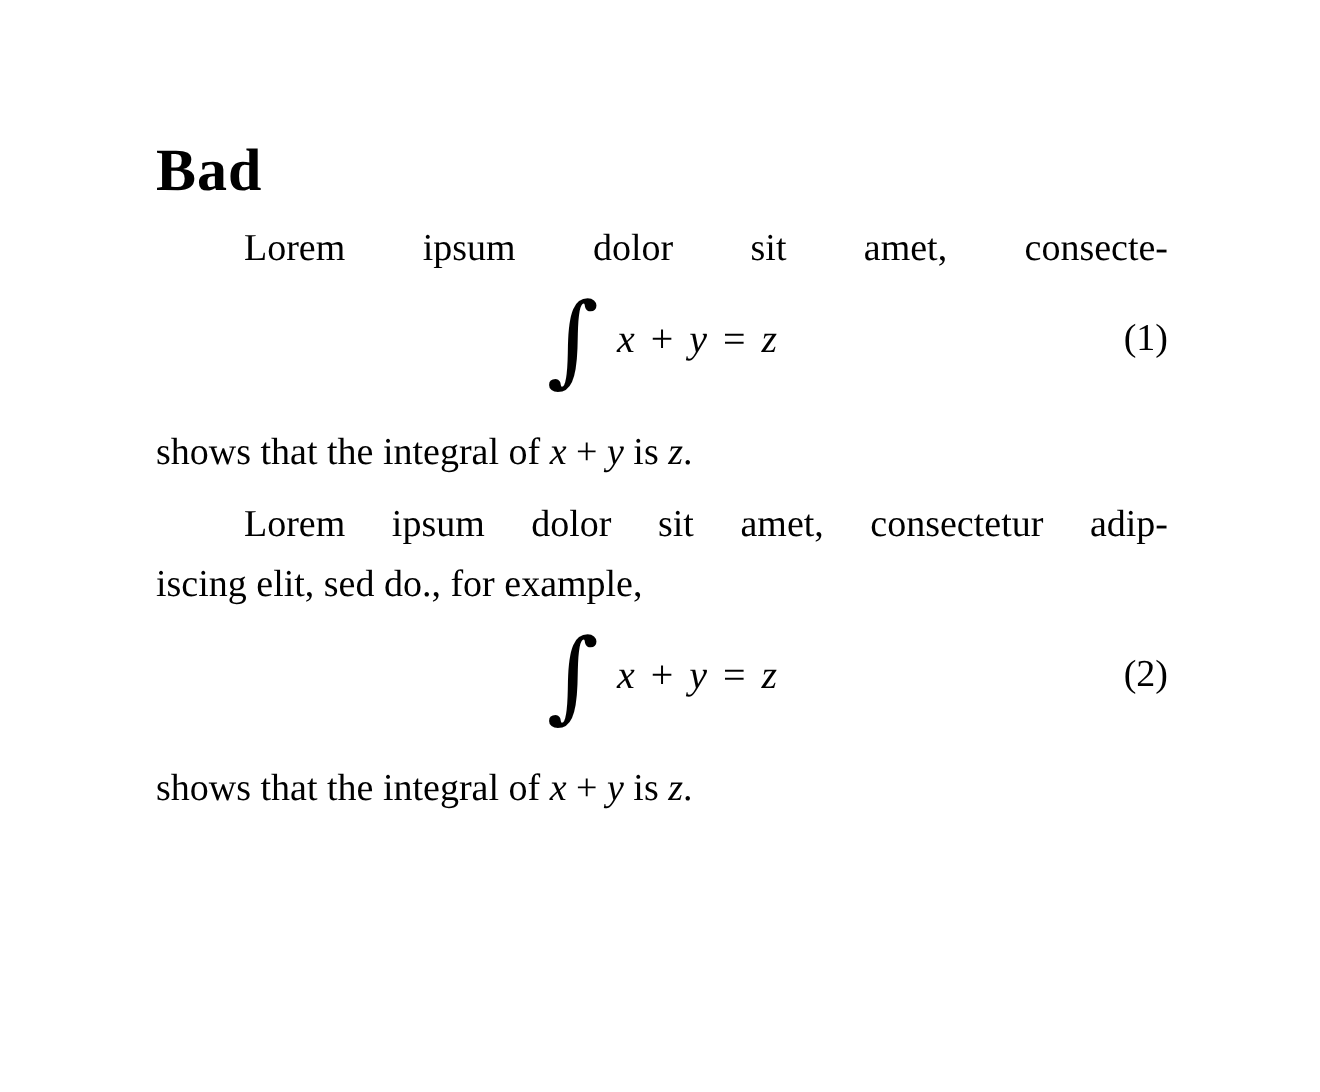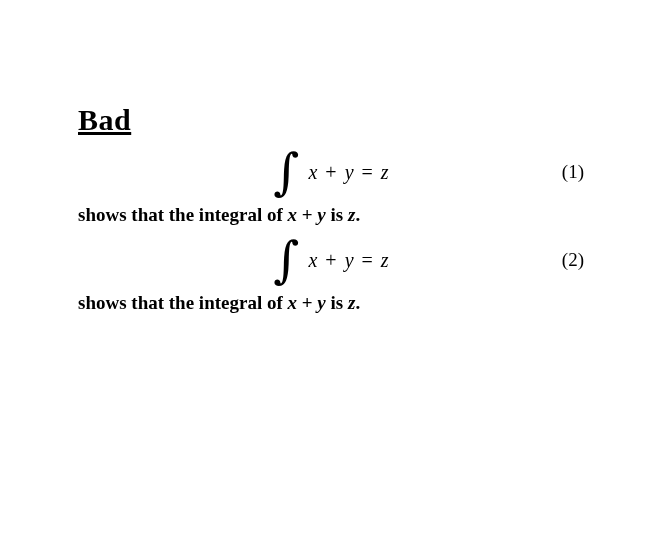--- a/index.html
+++ b/index.html
@@ -20,21 +20,21 @@
     left: 78px;
     top: 0;
     width: 506px;
   }
   .heading {
     font-weight: bold;
     font-size: 30px;
     line-height: 36px;
     letter-spacing: 0.5px;
   }
-  .h-bad  { margin-top: 102px; text-decoration: underline; }
+  .h-bad  { margin-top: 68px; }
   .h-good { margin-top: 26px; }
   .para   { margin-top: 6px; font-size: 19px; }
   .line   { line-height: 30px; height: 30px; white-space: normal; }
   .stretch {
     text-align: justify;
     text-align-last: justify;
   }
   .indent { padding-left: 44px; }
   .equation {
     position: relative;
@@ -57,35 +57,35 @@
   .mop  { margin: 0 8px; }
   .eqnum {
     position: absolute;
     right: 0;
     top: 50%;
     transform: translateY(-50%);
     font-size: 19px;
     font-style: normal;
   }
   .after {
-    margin-top: 0;
+    margin-top: 14px;
     font-size: 19px;
     line-height: 30px;
-    font-weight: bold;
   }
   .after .mvar { font-size: 19px; }
 </style>
 </head>
 <body>
 
 <div class="doc">
 
   <div class="heading h-bad">Bad</div>
 
   <div class="para">
+    <div class="line stretch indent">Lorem ipsum dolor sit amet, consecte-</div>
   </div>
 
   <div class="equation">
     <span class="eqbody">
         <span class="integral">∫</span>
         <span class="mvar">x</span>
         <span class="mop">+</span>
         <span class="mvar">y</span>
         <span class="mop">=</span>
         <span class="mvar">z</span>
@@ -96,20 +96,24 @@
   <div class="after">
     <span>shows that the integral of</span>
     <span class="mvar">x</span>
     <span>+</span>
     <span class="mvar">y</span>
     <span>is</span>
     <span class="mvar">z</span><span>.</span>
   </div>
 
 
+  <div class="para">
+    <div class="line stretch indent">Lorem ipsum dolor sit amet, consectetur adip-</div>
+    <div class="line">iscing elit, sed do., for example,</div>
+  </div>
 
   <div class="equation">
     <span class="eqbody">
         <span class="integral">∫</span>
         <span class="mvar">x</span>
         <span class="mop">+</span>
         <span class="mvar">y</span>
         <span class="mop">=</span>
         <span class="mvar">z</span>
       </span>

